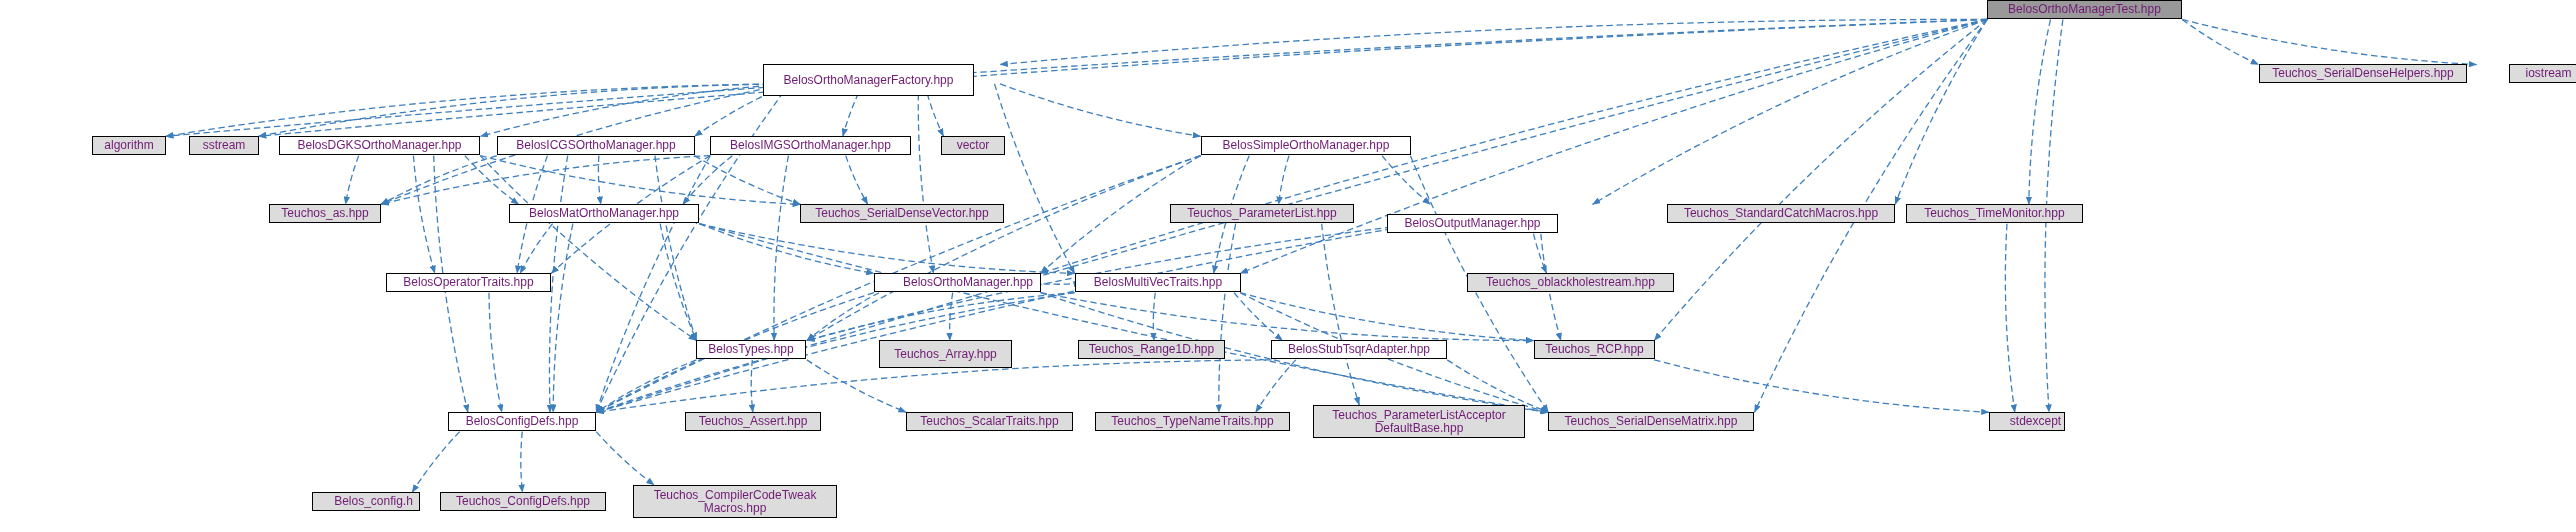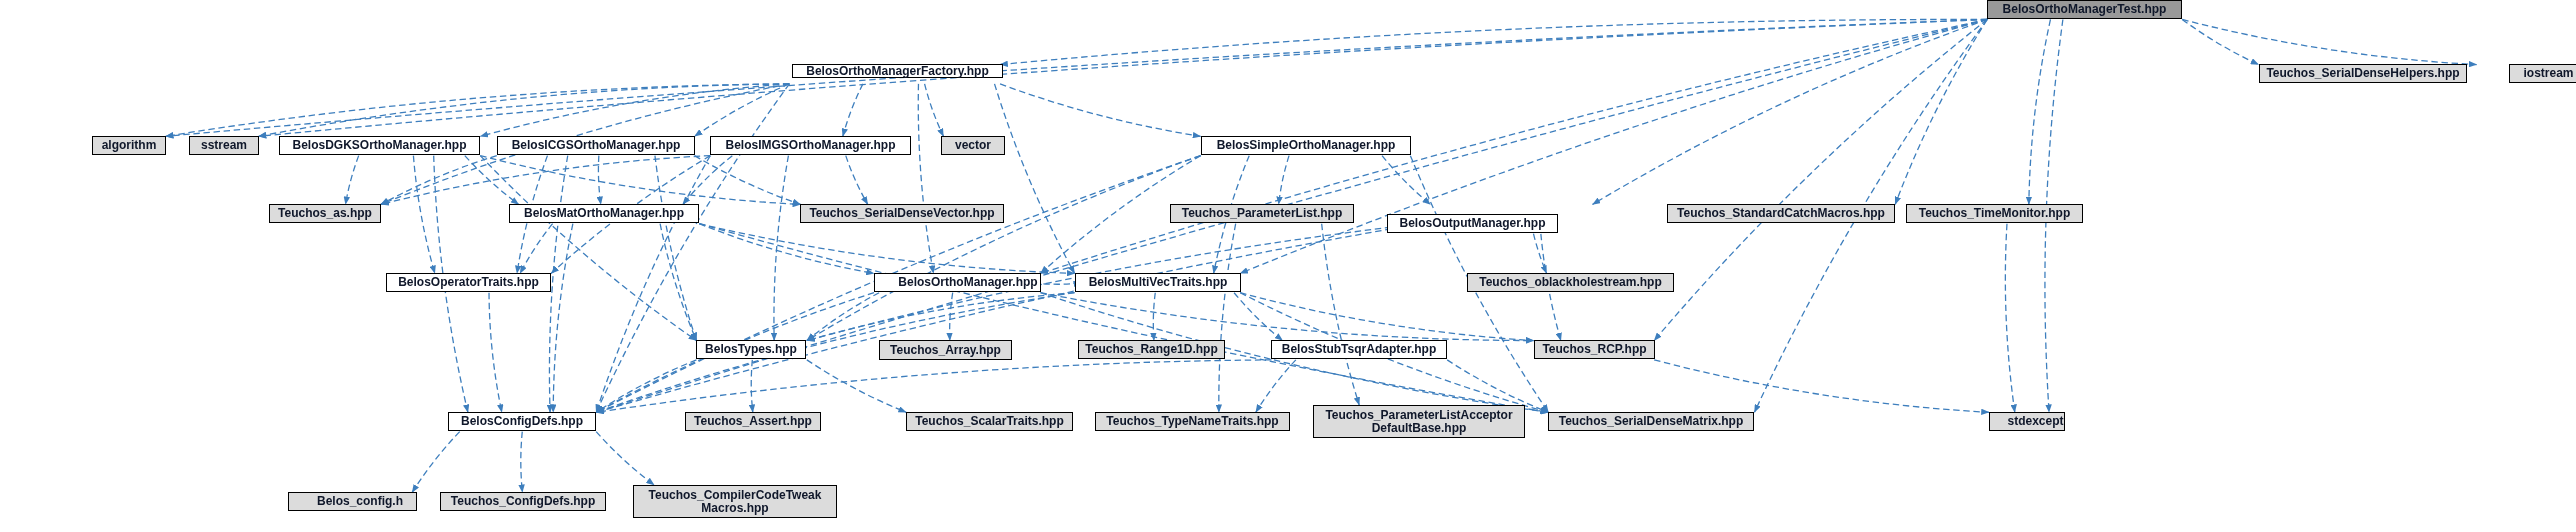--- a/index.html
+++ b/index.html
@@ -1,21 +1,21 @@
 <!DOCTYPE html>
 <html style="font-size:14.7px"><head>
 <meta charset="utf-8">
 <style>
   html,body{margin:0;padding:0;background:#ffffff;}
   body{font-family:"Liberation Sans", sans-serif;}
   #canvas{position:relative;width:2576px;height:533px;background:#ffffff;overflow:hidden;}
   svg#edges{position:absolute;left:0;top:0;width:2576px;height:533px;}
   .node{position:absolute;box-sizing:border-box;border:0.9px solid #000000;
         display:flex;align-items:center;justify-content:center;text-align:center;
-        font-size:12px;line-height:13px;color:#0f172a;white-space:pre-line;font-weight:bold;}
+        font-size:12px;line-height:13px;color:#701a75;white-space:pre-line;}
   .node.gray{background:#dcdcdc;}
   .node.white{background:#ffffff;}
   .node.root{background:#999999;border:0.9px solid #000000;}
 </style>
 </head>
 <body>
 
 <div id="canvas">
   <svg id="edges" viewBox="0 0 2800 579" xmlns="http://www.w3.org/2000/svg">
     <defs>
@@ -109,51 +109,51 @@
         <path d="M1436.6,243 Q1447.15,343.54 1477.4,440" fill="none" stroke="#3d7ebd" stroke-width="1.4" stroke-dasharray="7,4" marker-end="url(#arrow)"></path>
         <path d="M1343.12,243 Q1323.75,344.588 1324.88,448" fill="none" stroke="#3d7ebd" stroke-width="1.4" stroke-dasharray="7,4" marker-end="url(#arrow)"></path>
         <path d="M2181.49,243 Q2175.5,345.92600000000004 2190.01,448" fill="none" stroke="#3d7ebd" stroke-width="1.4" stroke-dasharray="7,4" marker-end="url(#arrow)"></path>
         <path d="M1798,391 Q1977.15,437.7 2162,448" fill="none" stroke="#3d7ebd" stroke-width="1.4" stroke-dasharray="7,4" marker-end="url(#arrow)"></path>
       </g>
   </svg>
   <div id="nodes">
       <div class="node root" style="left: 1987px; top: 0px; width: 195px; height: 19.3px;">BelosOrthoManagerTest.hpp</div>
       <div class="node gray" style="left: 2259px; top: 64px; width: 208px; height: 19.3px;">Teuchos_SerialDenseHelpers.hpp</div>
       <div class="node gray" style="left: 2477px; top: 64px; width: 79px; height: 19.3px; margin-left: 32px;">iostream</div>
-      <div class="node white" style="left: 792px; top: 64px; width: 211px; height: 14px;">BelosOrthoManagerFactory.hpp</div>
+      <div class="node white" style="left: 763px; top: 64px; width: 211px; height: 32px;">BelosOrthoManagerFactory.hpp</div>
       <div class="node gray" style="left: 92px; top: 136px; width: 74px; height: 19.3px;">algorithm</div>
       <div class="node gray" style="left: 189px; top: 136px; width: 70px; height: 19.3px;">sstream</div>
       <div class="node white" style="left: 279px; top: 136px; width: 201px; height: 19.3px;">BelosDGKSOrthoManager.hpp</div>
       <div class="node white" style="left: 497px; top: 136px; width: 198px; height: 19.3px;">BelosICGSOrthoManager.hpp</div>
       <div class="node white" style="left: 710px; top: 136px; width: 201px; height: 19.3px;">BelosIMGSOrthoManager.hpp</div>
       <div class="node gray" style="left: 941px; top: 136px; width: 64px; height: 19.3px;">vector</div>
       <div class="node white" style="left: 1201px; top: 136px; width: 210px; height: 19.3px;">BelosSimpleOrthoManager.hpp</div>
       <div class="node gray" style="left: 269px; top: 204px; width: 112px; height: 19.3px;">Teuchos_as.hpp</div>
       <div class="node white" style="left: 509px; top: 204px; width: 190px; height: 19.3px;">BelosMatOrthoManager.hpp</div>
       <div class="node gray" style="left: 800px; top: 204px; width: 204px; height: 19.3px;">Teuchos_SerialDenseVector.hpp</div>
       <div class="node gray" style="left: 1170px; top: 204px; width: 184px; height: 19.3px;">Teuchos_ParameterList.hpp</div>
       <div class="node white" style="left: 1387px; top: 204px; width: 171px; height: 19.3px; margin-top: 10px;">BelosOutputManager.hpp</div>
       <div class="node gray" style="left: 1667px; top: 204px; width: 228px; height: 19.3px;">Teuchos_StandardCatchMacros.hpp</div>
       <div class="node gray" style="left: 1906px; top: 204px; width: 177px; height: 19.3px;">Teuchos_TimeMonitor.hpp</div>
       <div class="node white" style="left: 386px; top: 273px; width: 165px; height: 19.3px;">BelosOperatorTraits.hpp</div>
       <div class="node white" style="left: 874px; top: 273px; width: 167px; height: 19.3px; padding-left: 21px;">BelosOrthoManager.hpp</div>
       <div class="node white" style="left: 1075px; top: 273px; width: 166px; height: 19.3px;">BelosMultiVecTraits.hpp</div>
       <div class="node gray" style="left: 1467px; top: 273px; width: 207px; height: 19.3px;">Teuchos_oblackholestream.hpp</div>
       <div class="node white" style="left: 696px; top: 340px; width: 110px; height: 19.3px;">BelosTypes.hpp</div>
-      <div class="node gray" style="left: 879px; top: 340px; width: 133px; height: 20px;">Teuchos_Array.hpp</div>
+      <div class="node gray" style="left: 879px; top: 340px; width: 133px; height: 28px;">Teuchos_Array.hpp</div>
       <div class="node gray" style="left: 1078px; top: 340px; width: 147px; height: 19.3px;">Teuchos_Range1D.hpp</div>
       <div class="node white" style="left: 1271px; top: 340px; width: 176px; height: 19.3px;">BelosStubTsqrAdapter.hpp</div>
       <div class="node gray" style="left: 1534px; top: 340px; width: 121px; height: 19.3px;">Teuchos_RCP.hpp</div>
       <div class="node white" style="left: 448px; top: 412px; width: 148px; height: 19.3px;">BelosConfigDefs.hpp</div>
       <div class="node gray" style="left: 685px; top: 412px; width: 136px; height: 19.3px;">Teuchos_Assert.hpp</div>
       <div class="node gray" style="left: 906px; top: 412px; width: 167px; height: 19.3px;">Teuchos_ScalarTraits.hpp</div>
       <div class="node gray" style="left: 1095px; top: 412px; width: 195px; height: 19.3px;">Teuchos_TypeNameTraits.hpp</div>
       <div class="node gray" style="left: 1313px; top: 405px; width: 212px; height: 33px;">Teuchos_ParameterListAcceptor
 DefaultBase.hpp</div>
       <div class="node gray" style="left: 1548px; top: 412px; width: 206px; height: 19.3px;">Teuchos_SerialDenseMatrix.hpp</div>
       <div class="node gray" style="left: 1989px; top: 412px; width: 76px; height: 19.3px; padding-left: 17px;">stdexcept</div>
-      <div class="node gray" style="left: 288px; top: 492px; width: 129px; height: 19.3px; padding-left: 15px;">Belos_config.h</div>
+      <div class="node gray" style="left: 312px; top: 492px; width: 108px; height: 19.3px; padding-left: 15px;">Belos_config.h</div>
       <div class="node gray" style="left: 440px; top: 492px; width: 166px; height: 19.3px;">Teuchos_ConfigDefs.hpp</div>
       <div class="node gray" style="left: 633px; top: 485px; width: 204px; height: 33px;">Teuchos_CompilerCodeTweak
 Macros.hpp</div>
     </div>
 </div>
 
 
 </body></html>

